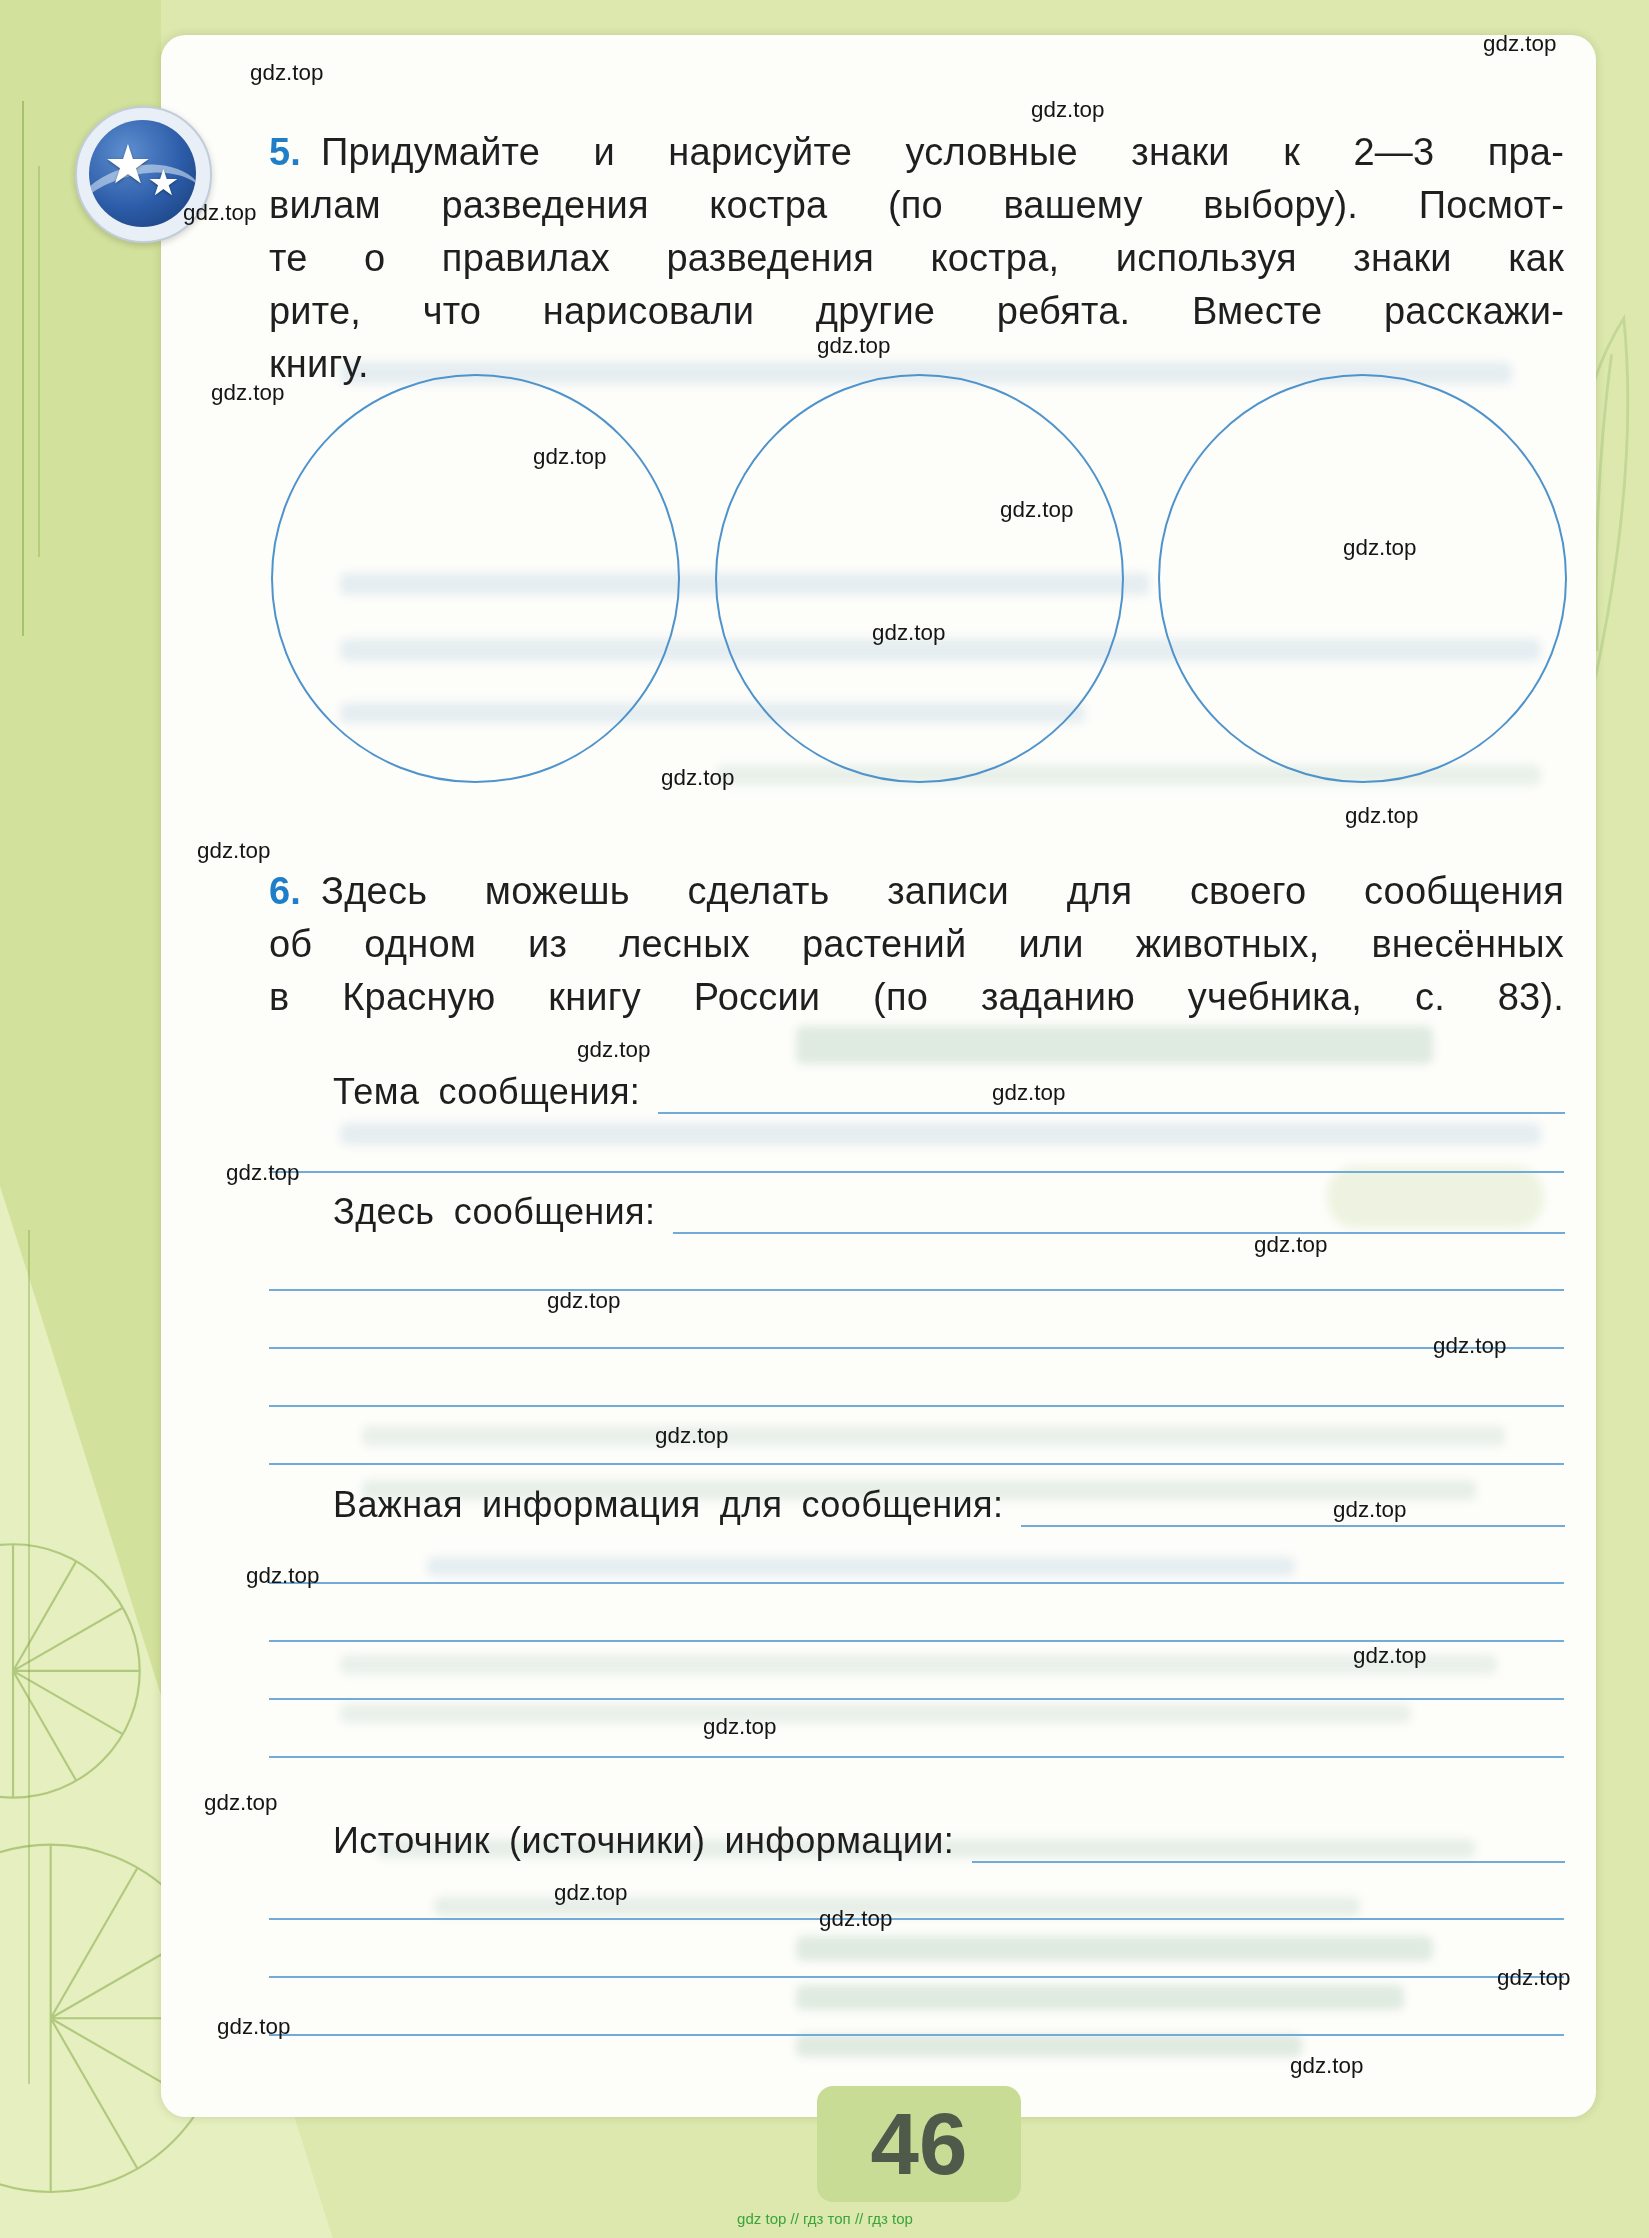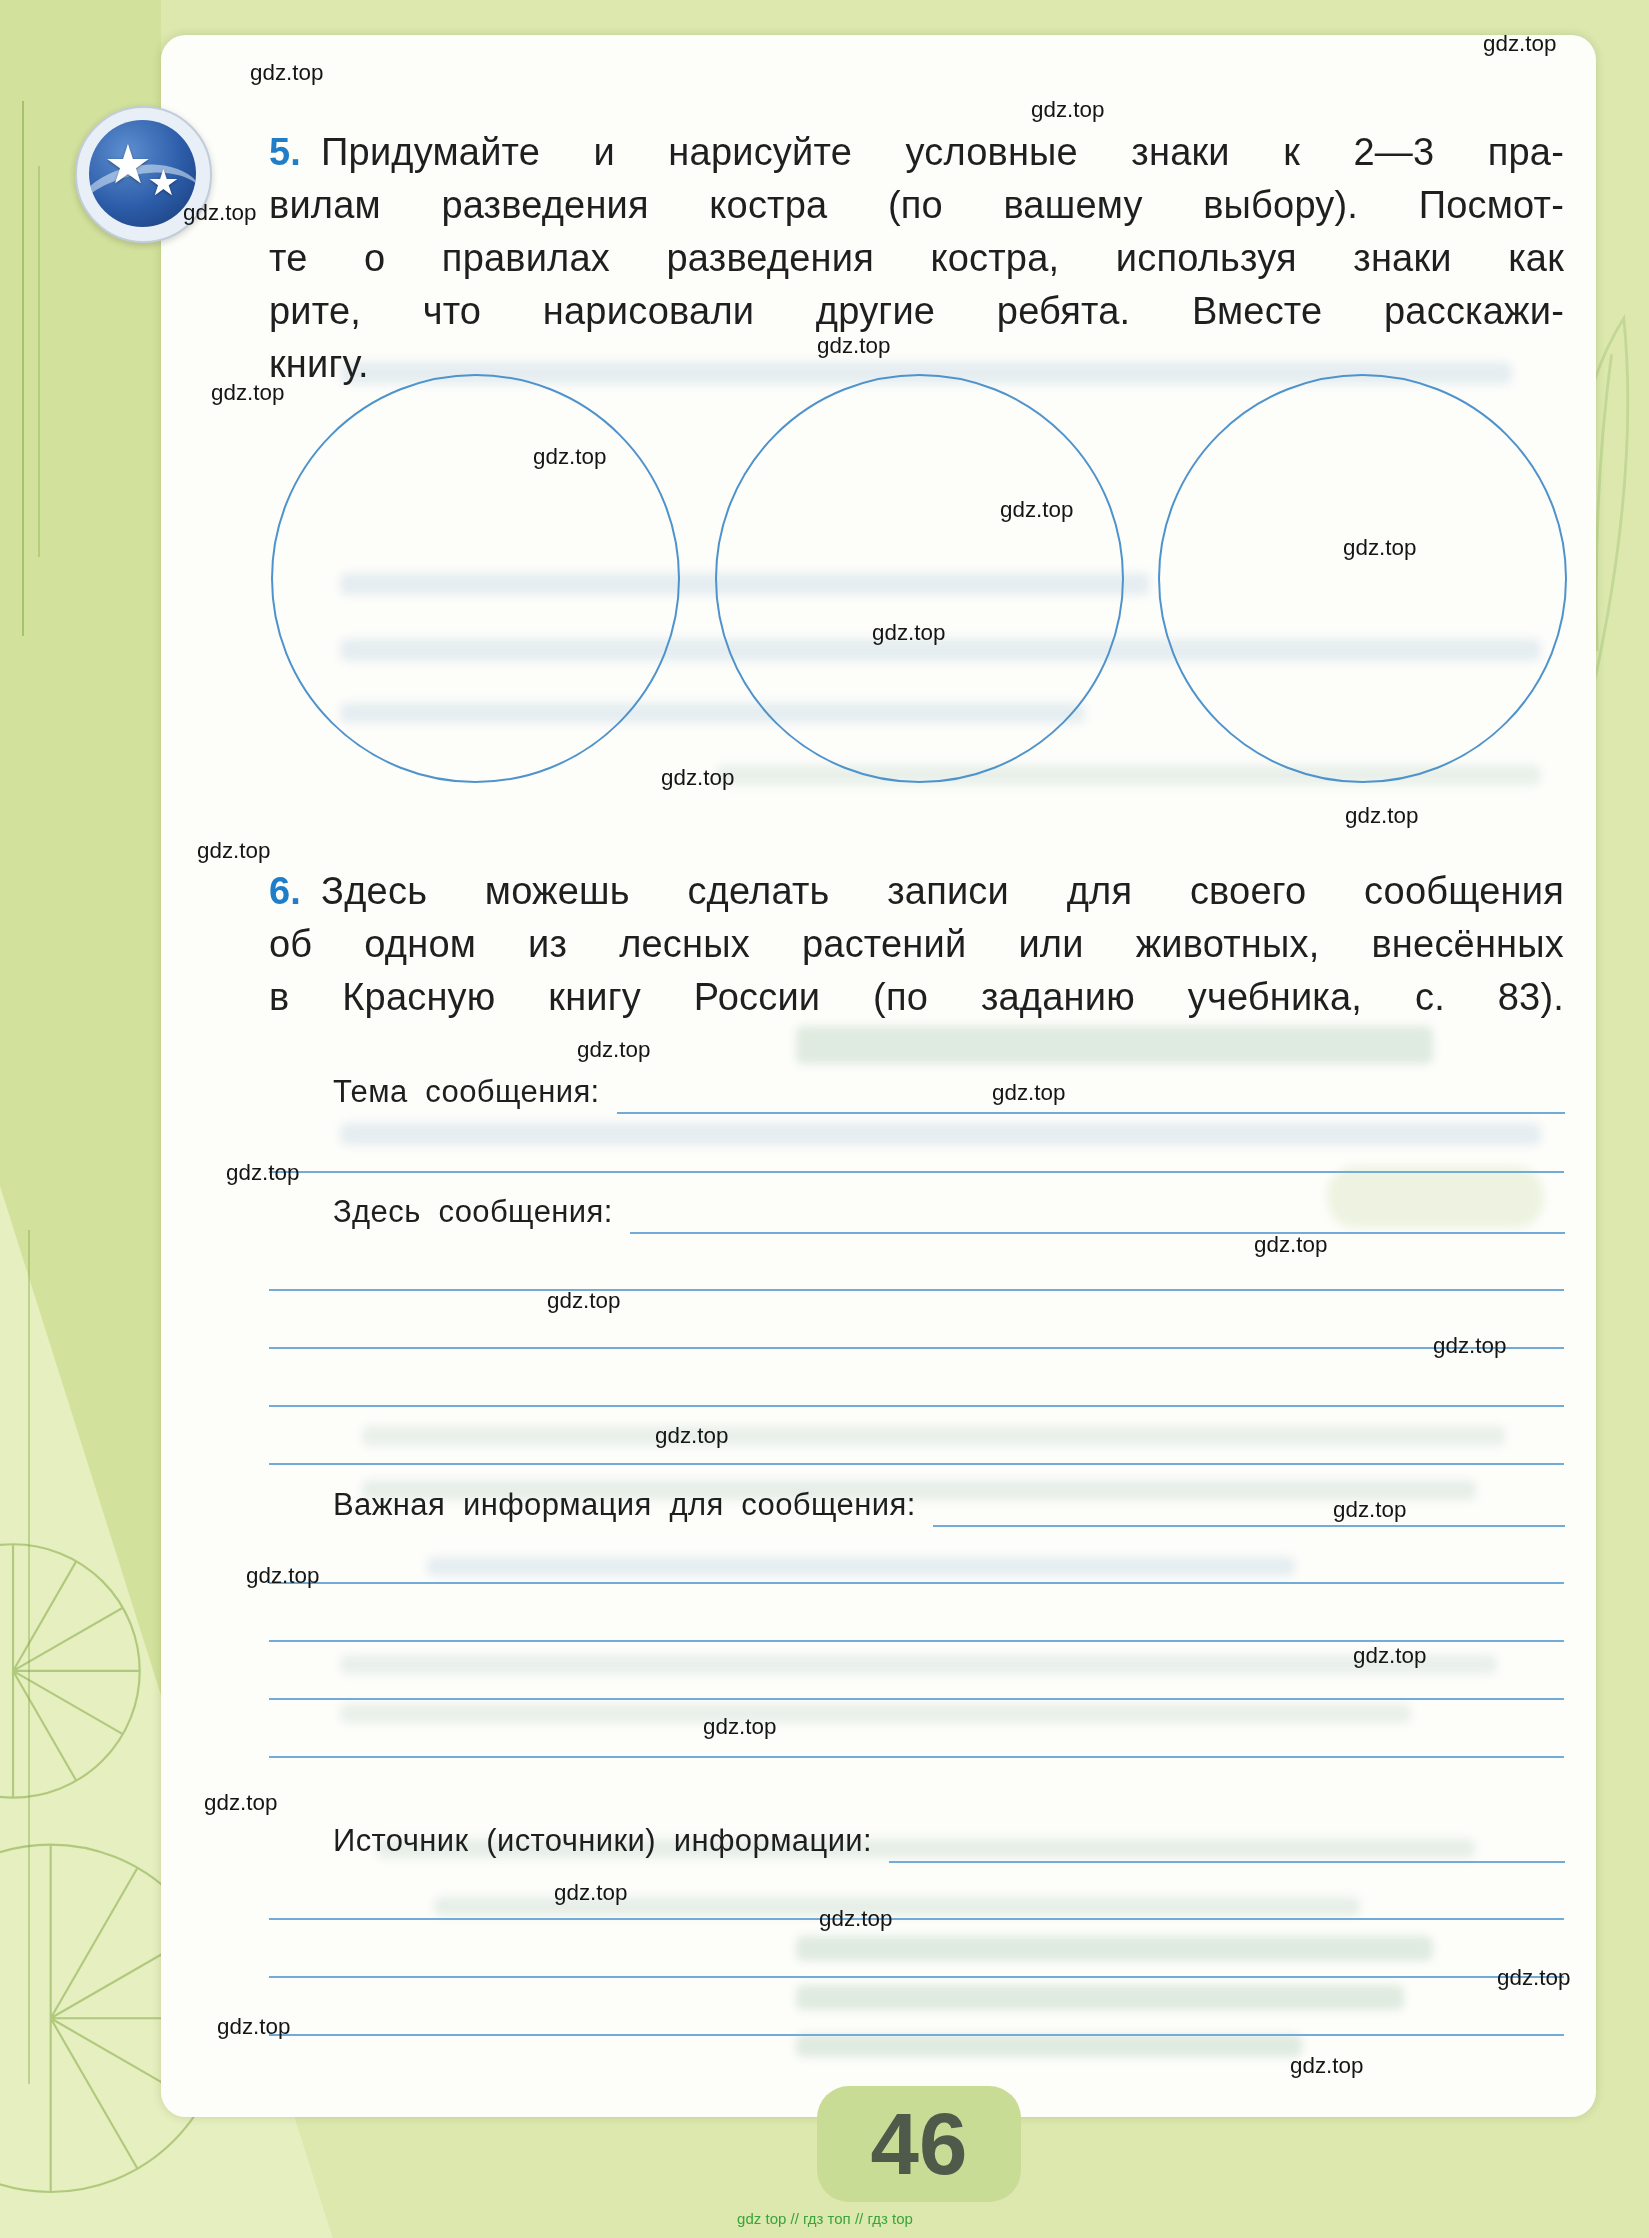--- a/index.html
+++ b/index.html
@@ -40,27 +40,27 @@
     color:#1f1f1f; letter-spacing:0.2px; }
   .jline { text-align:justify; text-align-last:justify; white-space:nowrap; }
   .jline.lastline { text-align-last:left; }
   .num { color:#1f7ec7; font-weight:bold; margin-right:20px; }
 
   .sign-circle { position:absolute; top:374px; width:409px; height:409px;
     border:2.9px solid #4e93cc; border-radius:50%; }
 
   .label-row { position:absolute; left:333px; width:1232px; height:46px;
     display:flex; align-items:flex-end; }
-  .flabel { font-size:31px; line-height:45px; color:#1e1e1e; letter-spacing:0.4px;
+  .flabel { font-size:36px; line-height:45px; color:#1e1e1e; letter-spacing:0.4px;
     word-spacing:8.7px; white-space:nowrap; }
   .fill-line { flex:1; border-bottom:2.2px solid #72aad8; height:42px; margin-left:17.4px; }
   .wline { position:absolute; left:269px; width:1295px; height:0; border-top:2.2px solid #72aad8; }
 
   .pagenum-tab { position:absolute; left:817px; top:2086px; width:204px; height:116px;
-    background:#c9dc95; border-radius:32px; display:flex; align-items:center; justify-content:center; }
+    background:#c9dc95; border-radius:16px; display:flex; align-items:center; justify-content:center; }
   .pagenum-tab span { font-size:87px; font-weight:bold; color:#4f5a4b; }
 
   .wm { position:absolute; font-size:22.4px; color:#151515; white-space:nowrap; }
 
   .ghost { position:absolute; filter:blur(4.3px); opacity:.28; border-radius:7.2px; }
 </style>
 </head>
 <body>
 
 <div id="canvas">

